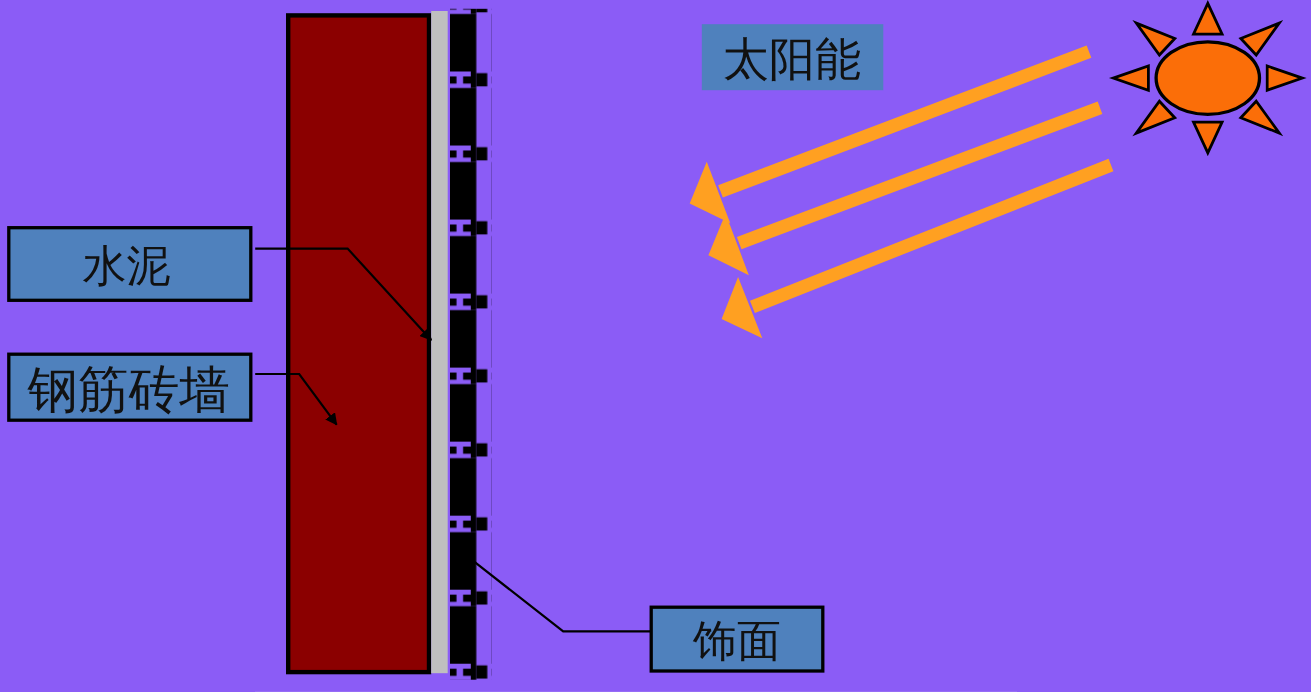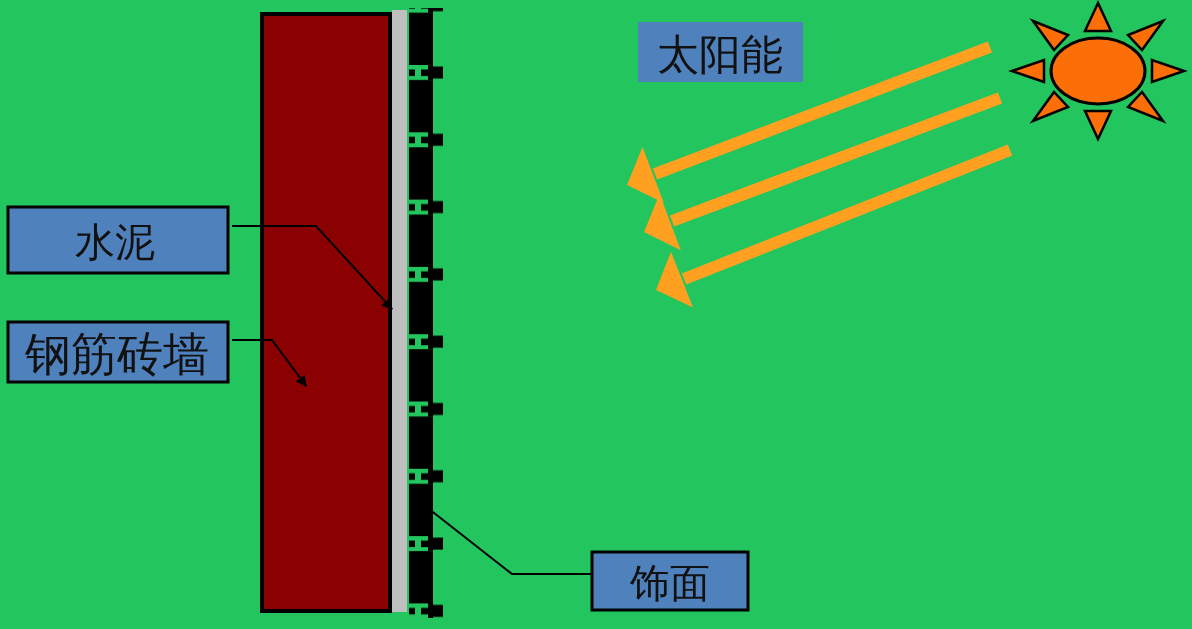--- a/index.html
+++ b/index.html
@@ -1,16 +1,16 @@
 <!DOCTYPE html>
 <html><head>
 <meta charset="utf-8">
 <style>
   html,body{margin:0;padding:0;background:#ffffff;}
-  .page{position:relative;width:1192px;height:629px;background:#22c55e;overflow:hidden;}
+  .page{position:relative;width:1192px;height:629px;background:#8b5cf6;overflow:hidden;}
   svg{display:block;}
   text{font-family:"Liberation Sans","DejaVu Sans",sans-serif;fill:#111111;}
 </style>
 </head>
 <body>
 
 <div class="page">
 <svg width="1192" height="629" viewBox="0 0 1192 629">
   <defs>
     <pattern id="tilePat" patternUnits="userSpaceOnUse" x="409" y="65" width="38" height="67.3">

